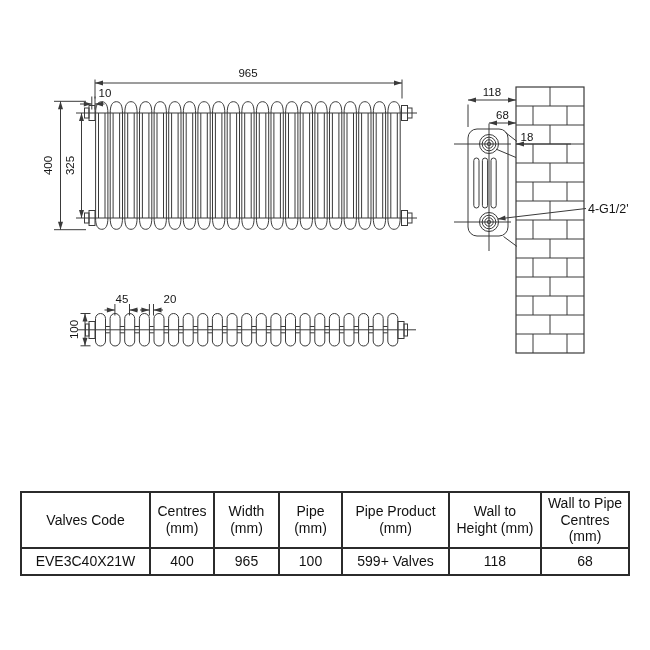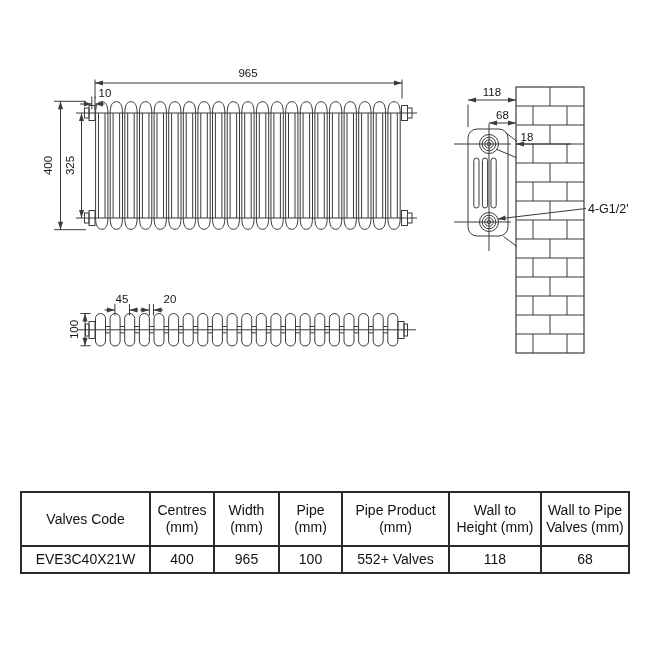--- a/index.html
+++ b/index.html
@@ -241,29 +241,29 @@
         <col style="width:88px">
   </colgroup>
   <thead>
     <tr>
       <th>Valves Code</th>
       <th>Centres (mm)</th>
       <th>Width (mm)</th>
       <th>Pipe (mm)</th>
       <th>Pipe Product (mm)</th>
       <th>Wall to Height (mm)</th>
-      <th>Wall to Pipe Valves (mm)</th>
+      <th>Wall to Pipe Centres (mm)</th>
     </tr>
   </thead>
   <tbody>
     <tr>
       <td>EVE3C40X21W</td>
       <td>400</td>
       <td>965</td>
       <td>100</td>
-      <td>552+ Valves</td>
+      <td>599+ Valves</td>
       <td>118</td>
       <td>68</td>
     </tr>
   </tbody>
 </table>
 
 </div>
 
 </body></html>

